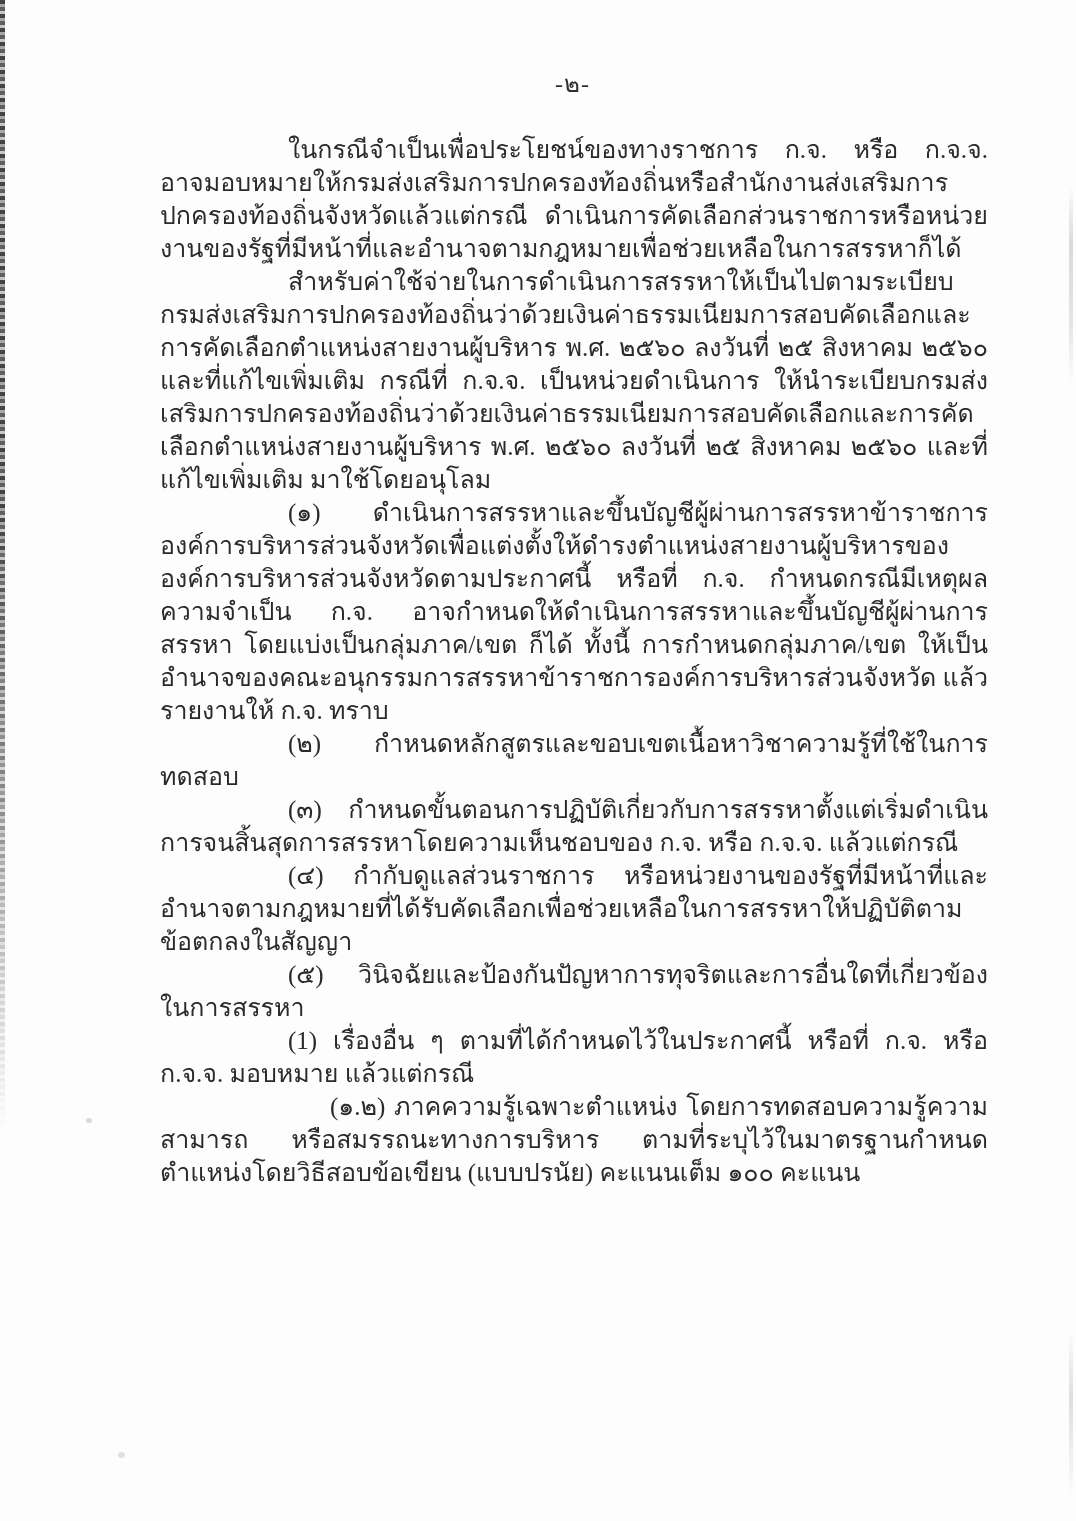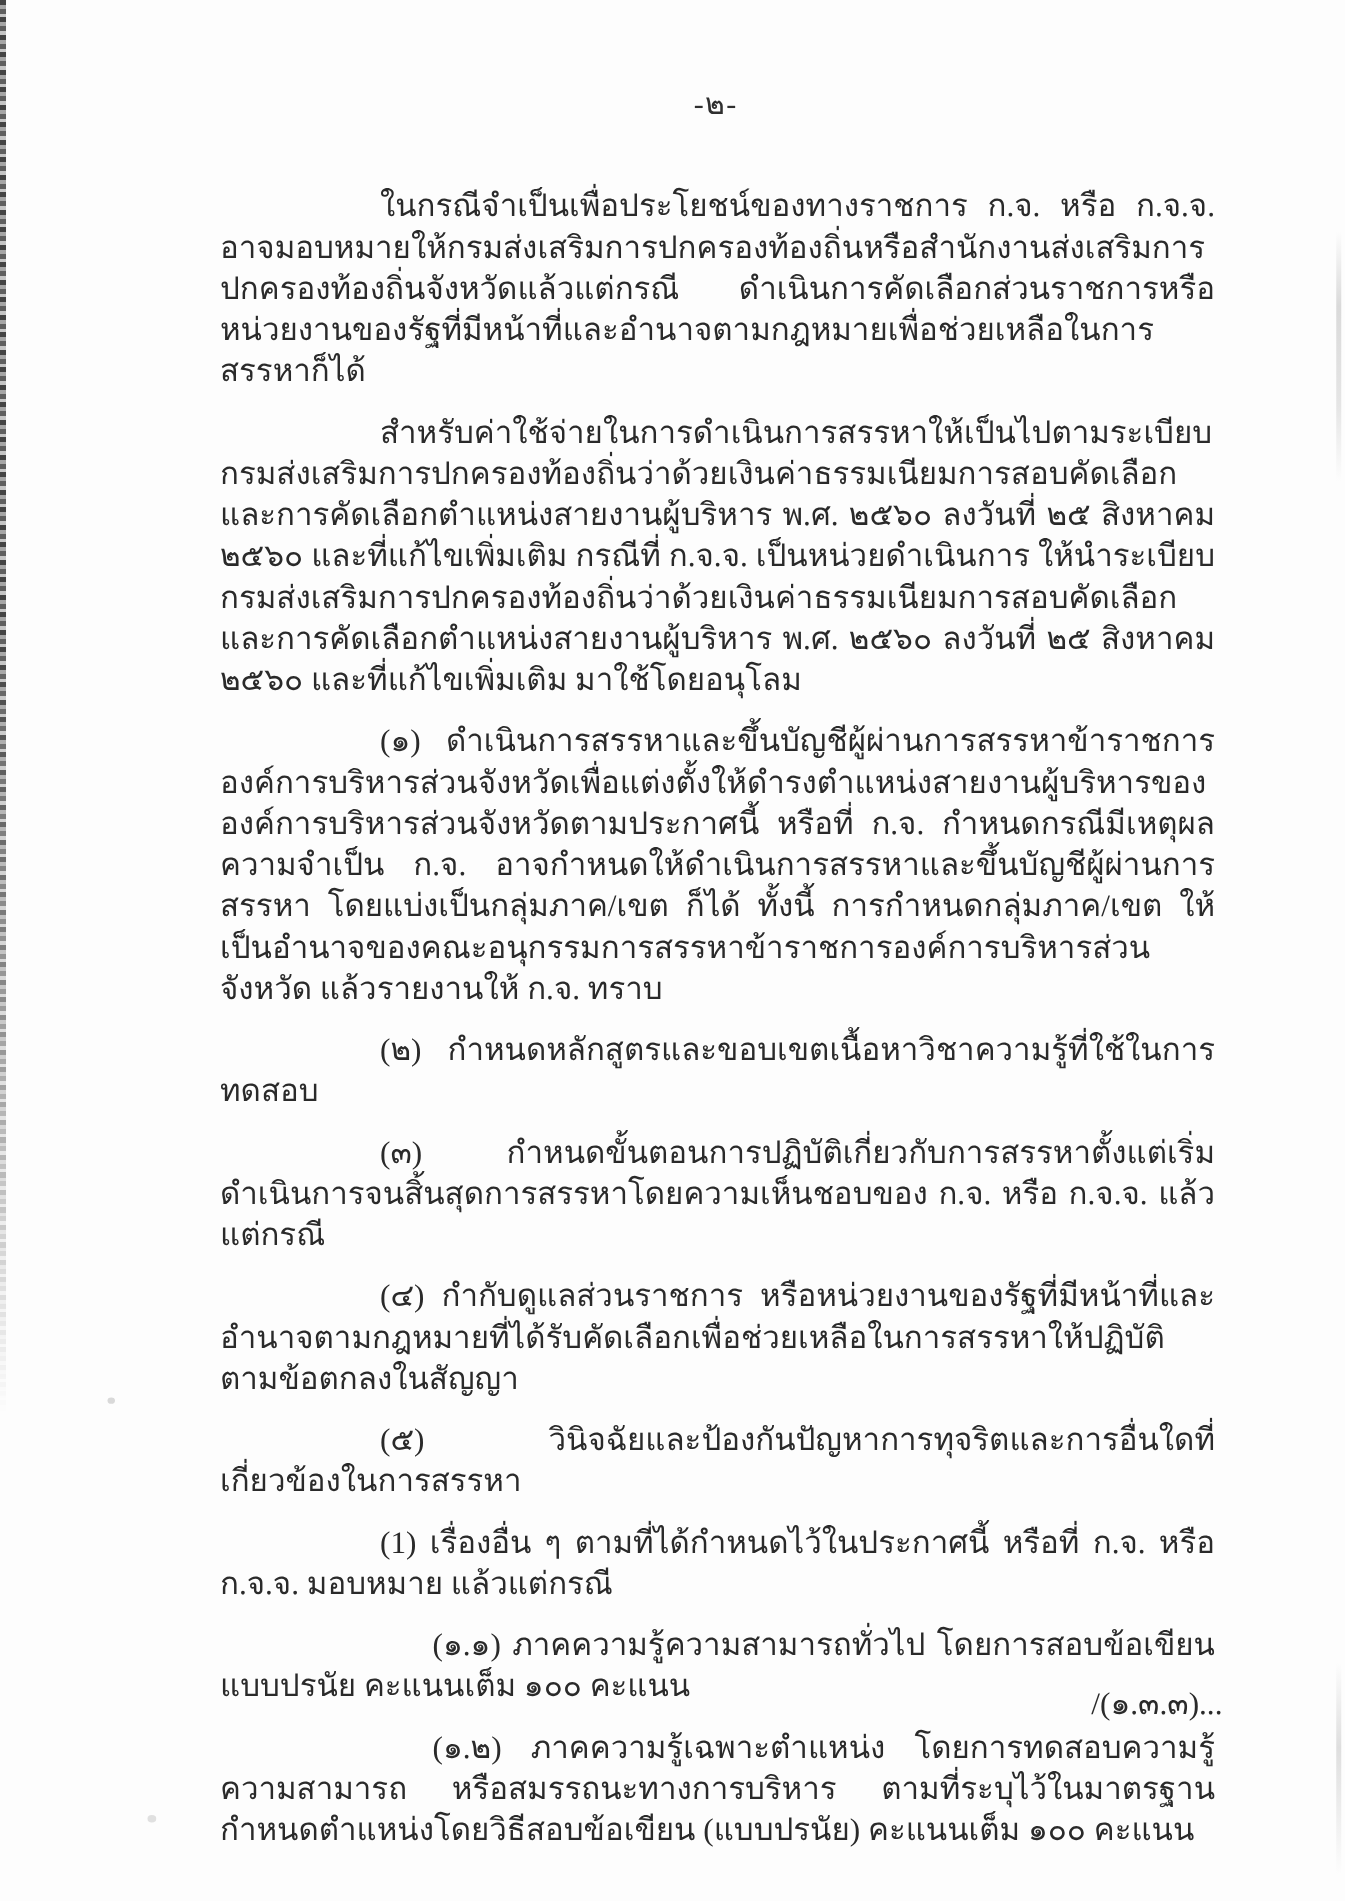--- a/index.html
+++ b/index.html
@@ -81,21 +81,21 @@
   .content {
     position: absolute;
     top: 133px;
     left: 160px;
     width: 828px;
     font-size: 25px;
     line-height: 33px;
     text-align: justify;
   }
   .para {
-    margin: 16px;
+    margin: 0;
     padding: 0;
     text-indent: 128px;
   }
   .para.lv2 { text-indent: 170px; }
   .footer-mark {
     position: absolute;
     top: 1347px;
     left: 160px;
     width: 818px;
     text-align: right;
@@ -119,20 +119,18 @@
 
   <div class="content">
     <p class="para lv1">ในกรณีจำเป็นเพื่อประโยชน์ของทางราชการ ก.จ. หรือ ก.จ.จ. อาจมอบหมายให้กรมส่งเสริมการปกครองท้องถิ่นหรือสำนักงานส่งเสริมการปกครองท้องถิ่นจังหวัดแล้วแต่กรณี ดำเนินการคัดเลือกส่วนราชการหรือหน่วยงานของรัฐที่มีหน้าที่และอำนาจตามกฎหมายเพื่อช่วยเหลือในการสรรหาก็ได้</p>
     <p class="para lv1">สำหรับค่าใช้จ่ายในการดำเนินการสรรหาให้เป็นไปตามระเบียบกรมส่งเสริมการปกครองท้องถิ่นว่าด้วยเงินค่าธรรมเนียมการสอบคัดเลือกและการคัดเลือกตำแหน่งสายงานผู้บริหาร พ.ศ. ๒๕๖๐ ลงวันที่ ๒๕ สิงหาคม ๒๕๖๐ และที่แก้ไขเพิ่มเติม กรณีที่ ก.จ.จ. เป็นหน่วยดำเนินการ ให้นำระเบียบกรมส่งเสริมการปกครองท้องถิ่นว่าด้วยเงินค่าธรรมเนียมการสอบคัดเลือกและการคัดเลือกตำแหน่งสายงานผู้บริหาร พ.ศ. ๒๕๖๐ ลงวันที่ ๒๕ สิงหาคม ๒๕๖๐ และที่แก้ไขเพิ่มเติม มาใช้โดยอนุโลม</p>
     <p class="para lv1">(๑) ดำเนินการสรรหาและขึ้นบัญชีผู้ผ่านการสรรหาข้าราชการองค์การบริหารส่วนจังหวัดเพื่อแต่งตั้งให้ดำรงตำแหน่งสายงานผู้บริหารขององค์การบริหารส่วนจังหวัดตามประกาศนี้ หรือที่ ก.จ. กำหนดกรณีมีเหตุผลความจำเป็น ก.จ. อาจกำหนดให้ดำเนินการสรรหาและขึ้นบัญชีผู้ผ่านการสรรหา โดยแบ่งเป็นกลุ่มภาค/เขต ก็ได้ ทั้งนี้ การกำหนดกลุ่มภาค/เขต ให้เป็นอำนาจของคณะอนุกรรมการสรรหาข้าราชการองค์การบริหารส่วนจังหวัด แล้วรายงานให้ ก.จ. ทราบ</p>
     <p class="para lv1">(๒) กำหนดหลักสูตรและขอบเขตเนื้อหาวิชาความรู้ที่ใช้ในการทดสอบ</p>
     <p class="para lv1">(๓) กำหนดขั้นตอนการปฏิบัติเกี่ยวกับการสรรหาตั้งแต่เริ่มดำเนินการจนสิ้นสุดการสรรหาโดยความเห็นชอบของ ก.จ. หรือ ก.จ.จ. แล้วแต่กรณี</p>
     <p class="para lv1">(๔) กำกับดูแลส่วนราชการ หรือหน่วยงานของรัฐที่มีหน้าที่และอำนาจตามกฎหมายที่ได้รับคัดเลือกเพื่อช่วยเหลือในการสรรหาให้ปฏิบัติตามข้อตกลงในสัญญา</p>
     <p class="para lv1">(๕) วินิจฉัยและป้องกันปัญหาการทุจริตและการอื่นใดที่เกี่ยวข้องในการสรรหา</p>
     <p class="para lv1">(1) เรื่องอื่น ๆ ตามที่ได้กำหนดไว้ในประกาศนี้ หรือที่ ก.จ. หรือ ก.จ.จ. มอบหมาย แล้วแต่กรณี</p>
-    <p class="para lv2">(๑.๑) ภาคความรู้ความสามารถทั่วไป โดยการสอบข้อเขียน แบบปรนัย คะแนนเต็ม ๑๐๐ คะแนน</p>
     <p class="para lv2">(๑.๒) ภาคความรู้เฉพาะตำแหน่ง โดยการทดสอบความรู้ความสามารถ หรือสมรรถนะทางการบริหาร ตามที่ระบุไว้ในมาตรฐานกำหนดตำแหน่งโดยวิธีสอบข้อเขียน (แบบปรนัย) คะแนนเต็ม ๑๐๐ คะแนน</p>
 
   </div>
 
-  <div class="footer-mark">/(๑.๓.๓)...</div>
 
 </div>
 
 </body></html>

